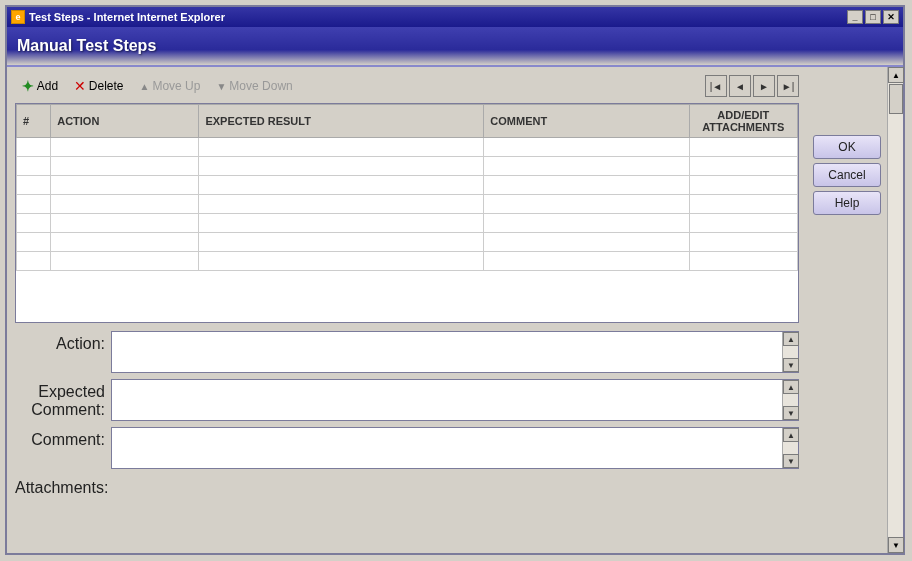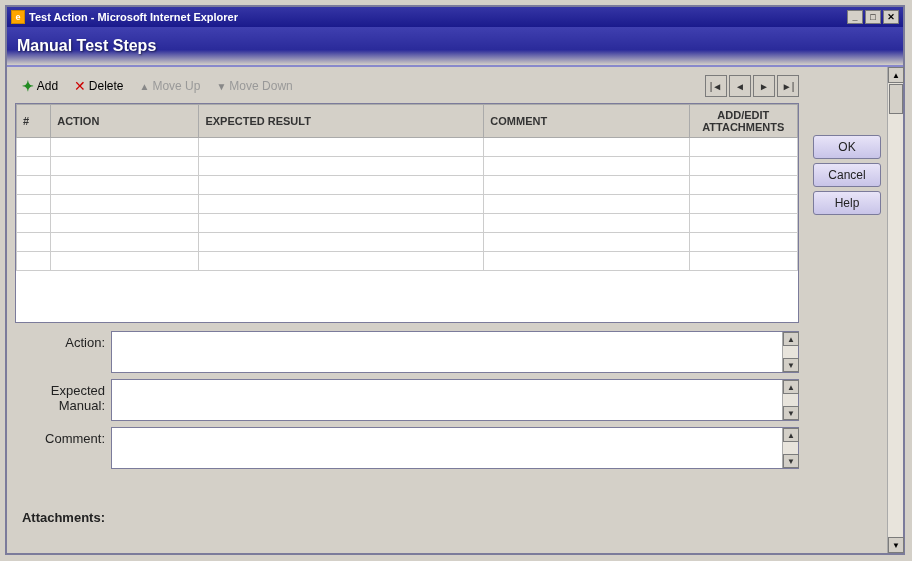--- a/index.html
+++ b/index.html
@@ -194,29 +194,28 @@
 
     .form-row {
       display: flex;
       align-items: flex-start;
       gap: 6px;
     }
 
     .form-label {
       width: 90px;
       text-align: right;
-      font-size: 13px;
+      font-size: 16px;
       color: #222;
       padding-top: 4px;
       flex-shrink: 0;
     }
 
     .form-label.bold {
-      font-weight: bold;
-      margin-top: 31px;
+      font-weight: normal;
     }
 
     .form-textarea {
       flex: 1;
       border: none;
       outline: none;
       resize: none;
       font-size: 12px;
       padding: 2px 4px;
       background: white;
@@ -319,21 +318,21 @@
 </head>
 <body>
 
 <div style="display:flex; width:912px; height:561px; background:#d4d0c8;">
 
   <div class="window-frame">
 
     <div class="title-bar">
       <div class="title-bar-left">
         <div class="title-bar-icon">e</div>
-        <span>Test Action - Microsoft Internet Explorer</span>
+        <span>Test Steps - Internet Internet Explorer</span>
       </div>
       <div class="title-bar-controls">
         <div class="title-btn">_</div>
         <div class="title-btn">□</div>
         <div class="title-btn">✕</div>
       </div>
     </div>
 
     <div class="header-strip">
       <h1>Manual Test Steps</h1>
@@ -451,21 +450,21 @@
               <textarea class="form-textarea" style=""></textarea>
               <div class="scrollbar-mock">
                 <div class="scroll-up-btn">▲</div>
                 <div class="scroll-track"></div>
                 <div class="scroll-down-btn">▼</div>
               </div>
             </div>
           </div>
 
           <div class="form-row">
-            <span class="form-label">Expected Manual:</span>
+            <span class="form-label">Expected Comment:</span>
             <div class="textarea-with-scroll">
               <textarea class="form-textarea" style=""></textarea>
               <div class="scrollbar-mock">
                 <div class="scroll-up-btn">▲</div>
                 <div class="scroll-track"></div>
                 <div class="scroll-down-btn">▼</div>
               </div>
             </div>
           </div>
 

